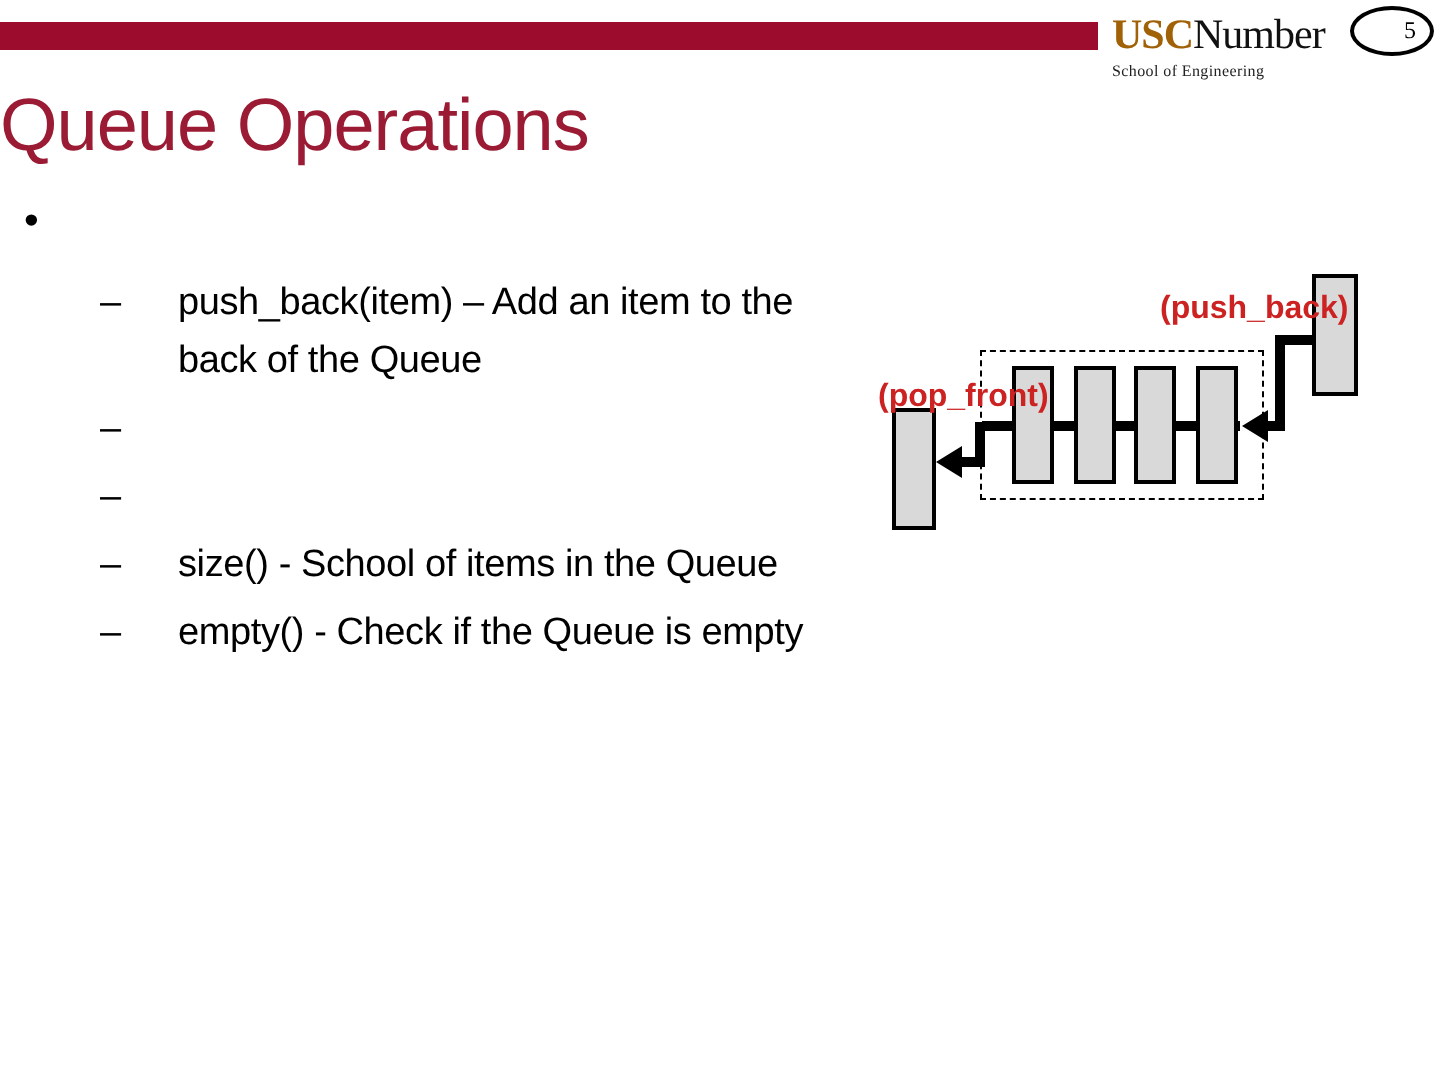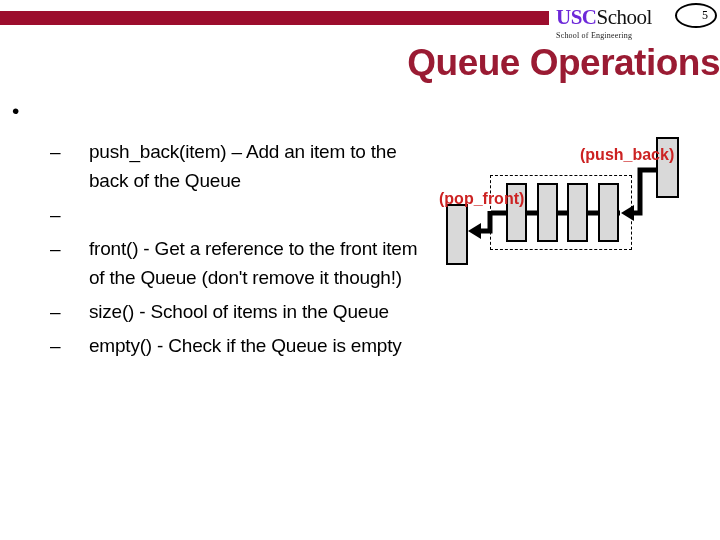--- a/index.html
+++ b/index.html
@@ -5,37 +5,37 @@
   html,body{margin:0;padding:0;background:#888;}
   .slide{
     position:relative;width:720px;height:540px;background:#ffffff;
     font-family:"Liberation Sans",sans-serif;overflow:hidden;
   }
   
   .top-bar{position:absolute;left:0;top:11px;width:549px;height:14px;background:#9c0d2d;}
   
   .logo{position:absolute;left:556px;top:5px;width:162px;font-family:"Liberation Serif",serif;z-index:5;}
   .logo .line1{font-size:21px;line-height:24px;white-space:nowrap;}
-  .logo .usc{color:#6d28d9;font-weight:bold;letter-spacing:-0.5px;margin-top:44px;}
+  .logo .usc{color:#a16207;font-weight:bold;letter-spacing:-0.5px;margin-top:44px;}
   .logo .viterbi{color:#111;letter-spacing:-0.5px;}
   .logo .school{font-size:8px;color:#222;margin-top:2px;letter-spacing:0.2px;}
   
   .page-badge{
     position:absolute;left:675px;top:3px;width:42px;height:25px;
     border:2px solid #000;border-radius:50%;background:#fff;box-sizing:border-box;
     z-index:6;
   }
   .page-badge span{
     position:absolute;right:7px;top:3px;font-family:"Liberation Serif",serif;
     font-size:12px;color:#000;
   }
   
   .title{
-    position:absolute;left:0;top:42px;width:720px;margin:0;text-align:right;
-    font-size:37px;font-weight:bold;color:#9a1b33;letter-spacing:-0.5px;z-index:2;
+    position:absolute;left:0;top:42px;width:720px;margin:0;text-align:left;
+    font-size:37px;font-weight:normal;color:#9a1b33;letter-spacing:-0.5px;z-index:2;
   }
   
   .content{position:absolute;left:10px;top:96px;width:460px;z-index:2;color:#000;}
   .main-bullet{display:flex;font-size:21px;line-height:30px;}
   .main-bullet .marker{flex:0 0 30px;text-align:left;padding-left:2px;}
   .main-bullet .txt{width:340px;}
   .sub-bullets{margin:11px 0 0 40px;}
   .sub-item{display:flex;font-size:19px;line-height:29px;margin-bottom:5px;}
   .sub-item .marker{flex:0 0 22px;}
   .sub-item .txt{width:332px;letter-spacing:-0.2px;margin-left:17px;}
@@ -59,21 +59,21 @@
   .lbl-pop{left:439px;top:190px;}
 </style>
 </head>
 <body>
 
 <div class="slide">
 
   <div class="top-bar"></div>
 
   <div class="logo">
-    <div class="line1"><span class="usc">USC</span><span class="viterbi">School</span></div>
+    <div class="line1"><span class="usc">USC</span><span class="viterbi">Number</span></div>
     <div class="school">School of Engineering</div>
   </div>
 
   <div class="page-badge">
     <span>5</span>
   </div>
 
   <h1 class="title">Queue Operations</h1>
 
   <div class="content">
@@ -83,21 +83,20 @@
     <div class="sub-bullets">
       <div class="sub-item">
         <span class="marker">–</span>
         <span class="txt">push_back(item) – Add an item to the back of the Queue</span>
       </div>
       <div class="sub-item">
         <span class="marker">–</span>
       </div>
       <div class="sub-item">
         <span class="marker">–</span>
-        <span class="txt">front() - Get a reference to the front item of the Queue (don't remove it though!)</span>
       </div>
       <div class="sub-item">
         <span class="marker">–</span>
         <span class="txt">size() - School of items in the Queue</span>
       </div>
       <div class="sub-item">
         <span class="marker">–</span>
         <span class="txt">empty() - Check if the Queue is empty</span>
       </div>
     </div>

